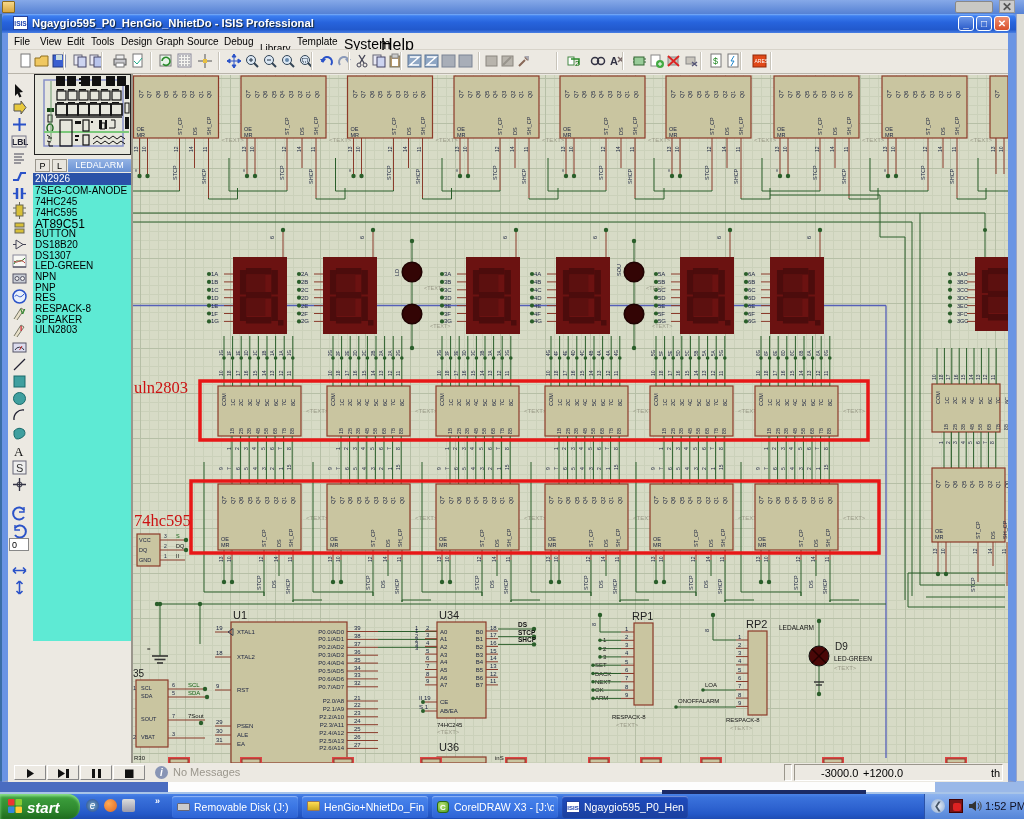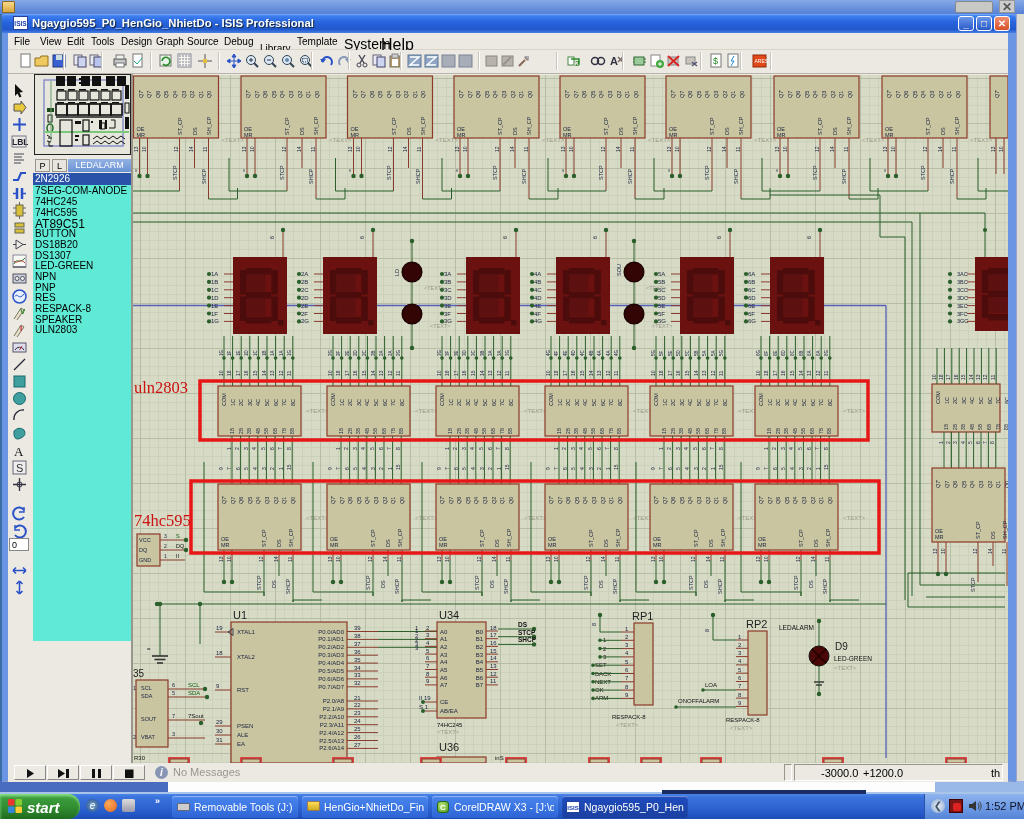--- a/index.html
+++ b/index.html
@@ -2158,21 +2158,21 @@
           <rect x="7.5" y="7.5" width="6.5" height="6.5" fill="#fc3" rx="1"></rect>
         </g>
         <text x="27" y="18.5" font-family="Liberation Sans" font-size="15" font-style="italic" font-weight="bold" fill="#fff">start</text>
       </svg></div>
     <div style="position:absolute;left:86px;top:5px;width:13px;height:13px;background:radial-gradient(circle,#7ac,#248);border-radius:50%;color:#fff;font-size:10px;text-align:center;line-height:13px;font-style:italic">e</div>
     <div style="position:absolute;left:104px;top:5px;width:13px;height:13px;background:radial-gradient(circle at 35% 35%,#fa5,#d62);border-radius:50%"></div>
     <div style="position:absolute;left:122px;top:5px;width:13px;height:13px;background:linear-gradient(180deg,#ddd,#99a);border-radius:2px"></div>
     <div style="position:absolute;left:155px;top:2px;width:12px;height:10px;color:#fff;font-size:9px;font-weight:bold">»</div>
     <div style="position:absolute;left:172px;top:2px;width:126px;height:22px;background:linear-gradient(180deg,#4b86ec 0%,#3b76e4 50%,#2e63d4 100%);border-radius:3px;box-shadow:inset 0 1px 1px rgba(255,255,255,.4)">
       <div style="position:absolute;left:5px;top:7px;width:13px;height:8px;background:#ccc;border:1px solid #667;border-radius:1px"></div>
-      <div style="position:absolute;left:22px;top:4.5px;width:100px;height:14px;color:#fff;font-size:10.5px;white-space:nowrap;overflow:hidden">Removable Tools (J:)</div>
+      <div style="position:absolute;left:22px;top:4.5px;width:100px;height:14px;color:#fff;font-size:10.5px;white-space:nowrap;overflow:hidden">Removable Disk (J:)</div>
     </div>
     <div style="position:absolute;left:302px;top:2px;width:126px;height:22px;background:linear-gradient(180deg,#4b86ec 0%,#3b76e4 50%,#2e63d4 100%);border-radius:3px;box-shadow:inset 0 1px 1px rgba(255,255,255,.4)">
       <div style="position:absolute;left:5px;top:5px;width:13px;height:10px;background:linear-gradient(180deg,#fd5,#ca2);border:1px solid #975;border-radius:1px"></div>
       <div style="position:absolute;left:22px;top:4.5px;width:100px;height:14px;color:#fff;font-size:10.5px;white-space:nowrap;overflow:hidden">HenGio+NhietDo_Fin...</div>
     </div>
     <div style="position:absolute;left:432px;top:2px;width:126px;height:22px;background:linear-gradient(180deg,#4b86ec 0%,#3b76e4 50%,#2e63d4 100%);border-radius:3px;box-shadow:inset 0 1px 1px rgba(255,255,255,.4)">
       <div style="position:absolute;left:5px;top:5px;width:12px;height:12px;background:radial-gradient(circle at 40% 35%,#bfe87a,#4a9a20);border:1px solid #2a6a10;border-radius:3px;font-size:8px;text-align:center;line-height:12px;color:#fff;font-weight:bold">C</div>
       <div style="position:absolute;left:22px;top:4.5px;width:100px;height:14px;color:#fff;font-size:10.5px;white-space:nowrap;overflow:hidden">CorelDRAW X3 - [J:\d...</div>
     </div>
     <div style="position:absolute;left:562px;top:2px;width:126px;height:22px;background:linear-gradient(180deg,#1f4dc0,#1a3f9e);border-radius:3px;box-shadow:inset 0 1px 1px rgba(255,255,255,.4)">

